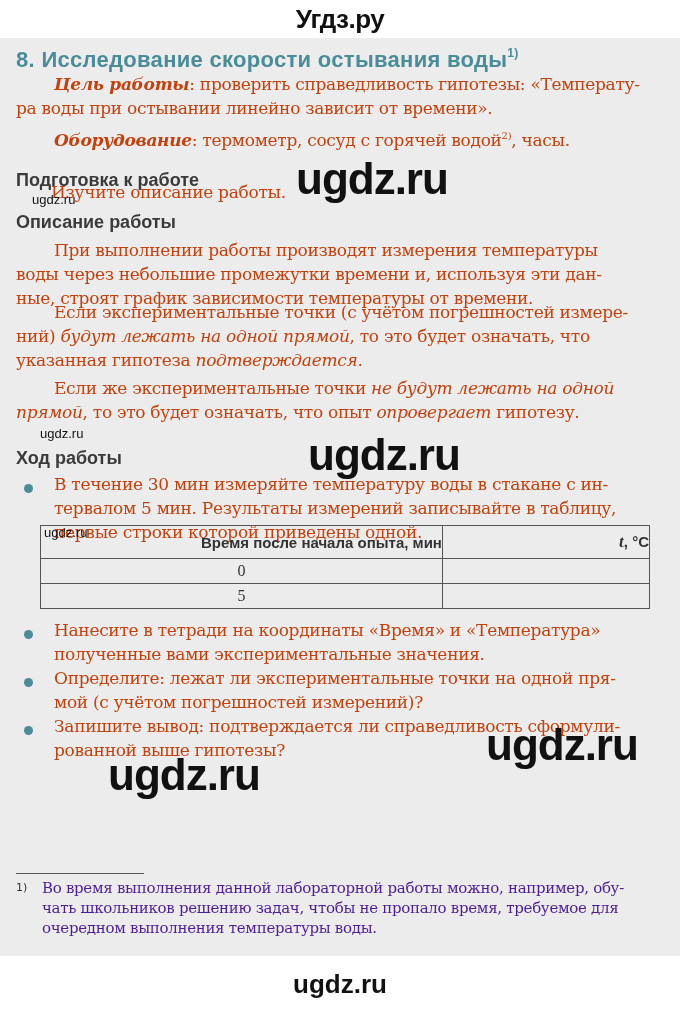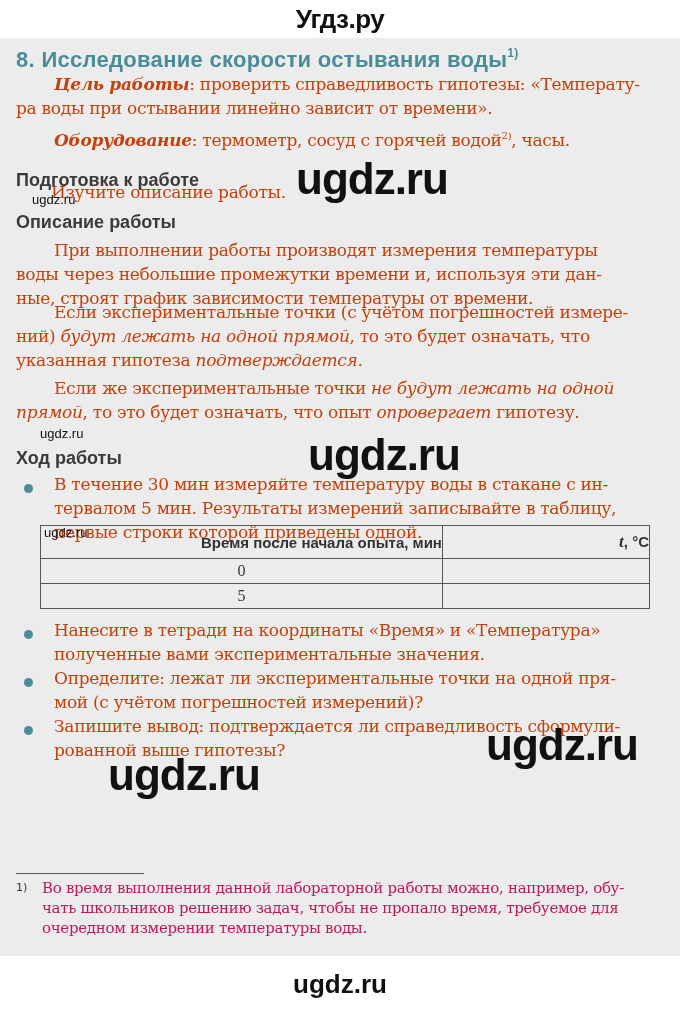--- a/index.html
+++ b/index.html
@@ -14,21 +14,21 @@
   .txt b { font-weight:bold; font-style:italic; }
   .h2 { position:absolute; left:16px; font-family:"Liberation Sans", sans-serif; font-weight:bold; font-size:18px; color:#3a3a3a; line-height:24px; }
   .bullet { position:absolute; left:24px; width:9px; height:9px; border-radius:50%; background:#4a8c98; }
   .wm-big { position:absolute; font-family:"Liberation Sans", sans-serif; font-weight:bold; font-size:44px; color:#111; letter-spacing:-1px; line-height:50px; }
   .wm-small { position:absolute; font-family:"Liberation Sans", sans-serif; font-size:13px; color:#111; line-height:16px; }
   table.meas { position:absolute; left:40px; top:487px; width:610px; border-collapse:collapse; font-family:"Liberation Serif", serif; font-size:16px; color:#333; }
   table.meas td, table.meas th { border:1.5px solid #555; text-align:center; height:24px; padding:0; }
   table.meas th { font-weight:bold; font-family:"Liberation Sans", sans-serif; font-size:15px; height:32px;text-align:right; }
   .fn-rule { position:absolute; left:16px; top:873px; width:128px; height:1px; background:#555; }
   .fn-mark { position:absolute; left:16px; font-size:11px; font-family:"DejaVu Sans", sans-serif; color:#333; }
-  .fn { position:absolute; left:42px; width:620px; font-size:15px; line-height:20px; color:#be185d; letter-spacing:-0.3px; }
+  .fn { position:absolute; left:42px; width:620px; font-size:15px; line-height:20px; color:#4c1d95; letter-spacing:-0.3px; }
   .ghost { position:absolute; font-size:16px; color:#d8d8d8; white-space:nowrap; }
 </style>
 </head>
 <body>
 
 <div class="site-header">Угдз.ру</div>
 
 <div class="page">
 
   <div class="ghost" style="left:520px;top:6px;"></div>
@@ -126,21 +126,21 @@
 
   <div class="wm-big" style="left:486px;top:682px;">ugdz.ru</div>
   <div class="wm-big" style="left:108px;top:712px;">ugdz.ru</div>
 
   <div class="fn-rule" style="top:835px;"></div>
 
   <div class="fn-mark" style="top:843px;">1)</div>
   <div class="fn" style="top:840px;">
     <div>Во время выполнения данной лабораторной работы можно, например, обу-</div>
     <div>чать школьников решению задач, чтобы не пропало время, требуемое для</div>
-    <div>очередном измерении температуры воды.</div>
+    <div>очередном выполнения температуры воды.</div>
   </div>
 
   <div class="fn-mark" style="top:923px;">2)</div>
   <div class="fn" style="top:920px;">
     <div>Температура воды не должна превышать 60 °C.</div>
   </div>
 </div>
 
 <div class="site-footer">ugdz.ru</div>
 

